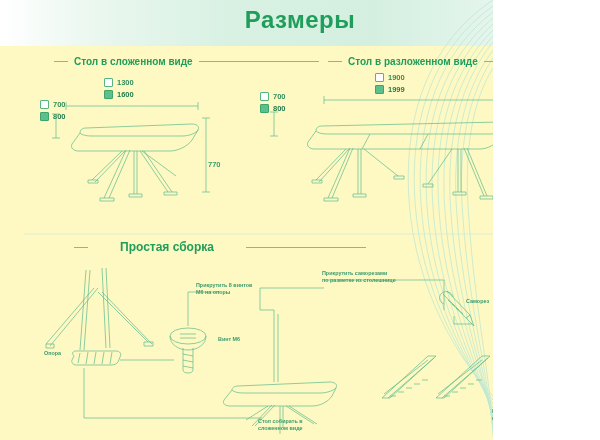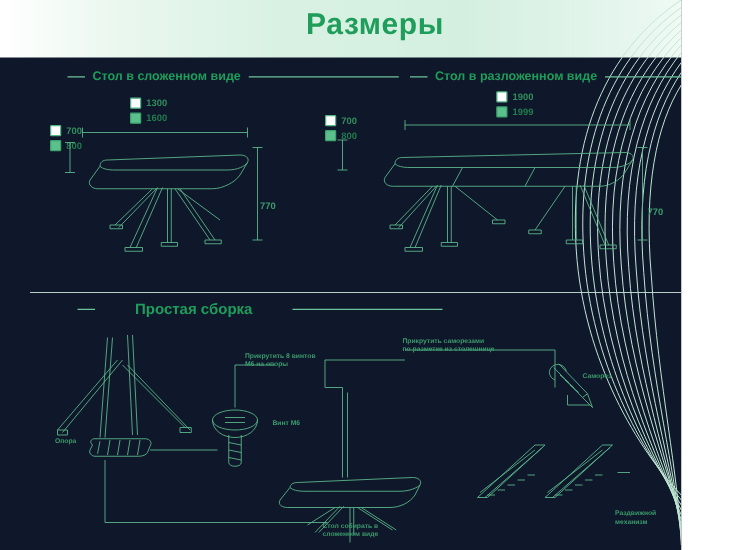--- a/index.html
+++ b/index.html
@@ -10,23 +10,23 @@
     width: 600px;
     height: 440px;
     background: #ffffff;
     font-family: "Liberation Sans", sans-serif;
     overflow: hidden;
     position: relative;
   }
   .page {
     position: absolute;
     left: 0; top: 0;
-    width: 545px;
+    width: 493px;
     height: 440px;
-    background: #0f172a;
+    background: #fef9c3;
     overflow: hidden;
   }
   
   .header-band {
     position: absolute;
     left: 0; top: 0;
     width: 600px;
     height: 46px;
     background: linear-gradient(90deg, #ffffff 0%, #eaf7ef 16%, #d8f1e3 38%, #d4efe0 62%, #e6f6ee 84%, #ffffff 100%);
   }
@@ -205,21 +205,21 @@
       <path d="M58,92 L68,92 L68,95 L58,95 Z"></path>
     </g>
   </svg>
 
   <div class="sec-head" style="left:328px; top:56px;">
     <span class="rule left"></span>
     <span>Стол в разложенном виде</span>
     <span class="rule right"></span>
   </div>
 
-  <div class="chips" style="left:397px; top:73px;">
+  <div class="chips" style="left:375px; top:73px;">
     <div class="chip">
       <span class="sw"></span>
       <span class="val">1900</span>
     </div>
     <div class="chip on">
       <span class="sw"></span>
       <span class="val">1999</span>
     </div>
   </div>
 
@@ -275,21 +275,21 @@
       <path d="M201,112 L214,112 L214,115 L201,115 Z"></path>
       <path d="M171,104 L181,104 L181,107 L171,107 Z"></path>
       <path d="M142,96 L152,96 L152,99 L142,99 Z"></path>
     </g>
   </svg>
 
   <svg class="drawing" width="600" height="4" viewBox="0 0 600 4" style="left:0; top:232px;">
     <path d="M24,2 L576,2" stroke="#cfe9da" stroke-width="0.7" fill="none"></path>
   </svg>
 
-  <div class="sec-head big" style="left:62px; top:240px;gap:32px;">
+  <div class="sec-head big" style="left:74px; top:240px;gap:32px;">
     <span class="rule left"></span>
     <span>Простая сборка</span>
     <span class="rule right"></span>
   </div>
 
   <svg class="drawing" width="520" height="180" viewBox="0 0 520 180" style="left:24px; top:258px;">
     <g fill="none" stroke="#5bb98c" stroke-width="0.7">
 
       <path d="M62,12 L56,92"></path>
       <path d="M66,12 L60,92"></path>

